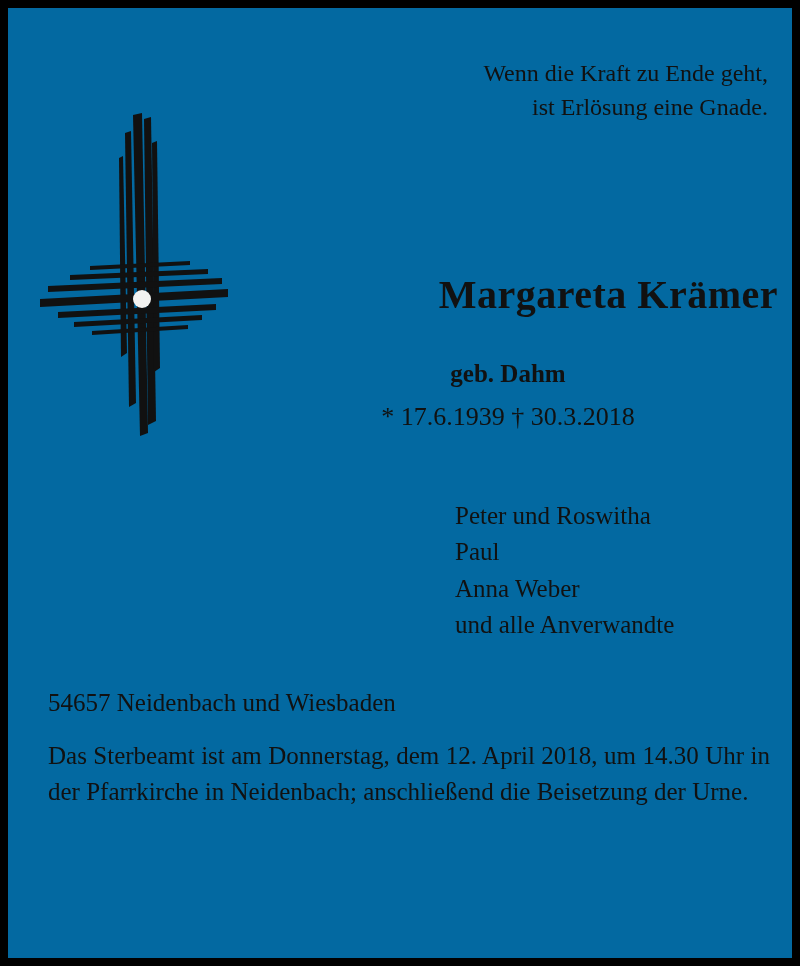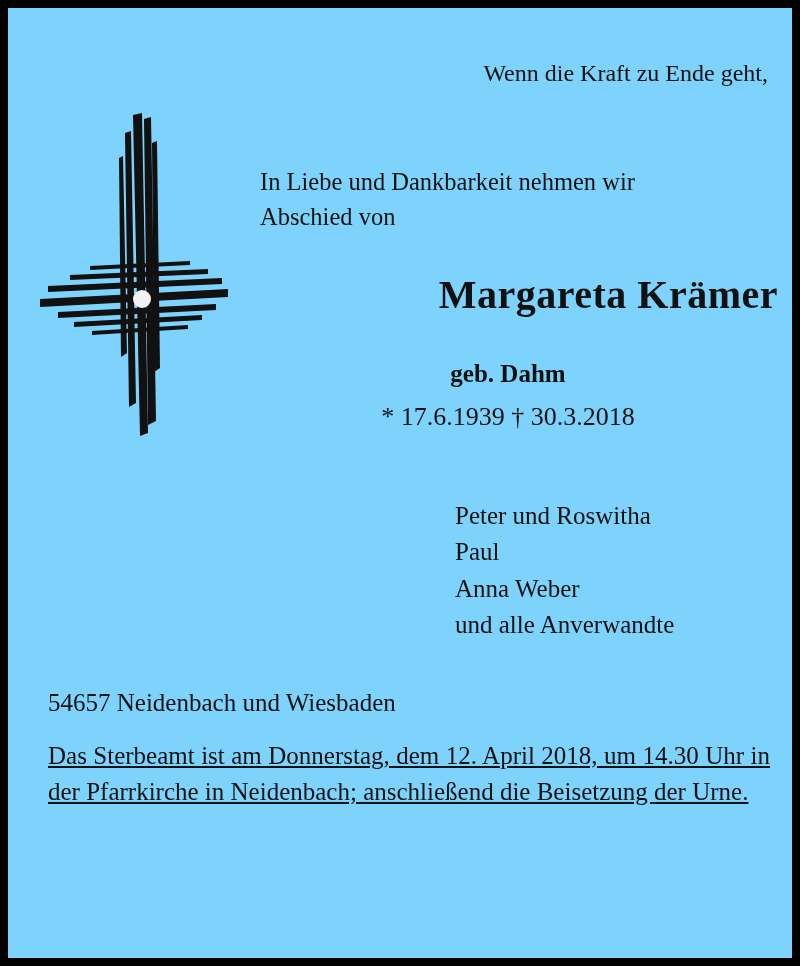--- a/index.html
+++ b/index.html
@@ -12,21 +12,21 @@
     height: 966px;
     font-family: "Liberation Serif", serif;
     color: #111111;
   }
   .notice {
     position: absolute;
     left: 8px;
     top: 8px;
     width: 784px;
     height: 950px;
-    background: #7dd3fc;
+    background: #0369a1;
     box-sizing: border-box;
     overflow: hidden;
   }
   
   .cross-wrap {
     position: absolute;
     left: 22px;
     top: 95px;
     width: 200px;
     height: 340px;
@@ -106,21 +106,20 @@
 
   
   .para {
     position: absolute;
     left: 40px;
     width: 722px;
     font-size: 25px;
     line-height: 1.43;
     text-align: justify;
     text-justify: inter-word;
-    text-decoration: underline;
   }
   .para-1 { top: 730px; }
   .para-2 { top: 849px; }
   .para p { margin: 0; }
 </style>
 </head>
 <body>
 
 <div class="notice">
 
@@ -141,26 +140,23 @@
         <polygon points="44,219 172,212 172,217 44,224"></polygon>
         <polygon points="60,163 160,158 160,162 60,167"></polygon>
         <polygon points="62,228 158,222 158,226 62,232"></polygon>
       </g>
       <circle cx="112" cy="196" r="9" fill="#f2f2f0"></circle>
     </svg>
   </div>
 
   <div class="verse">
     <div>Wenn die Kraft zu Ende geht,</div>
+    <div>ist Erlösung eine Gnade.</div>
   </div>
 
-  <div class="intro">
-    <div>In Liebe und Dankbarkeit nehmen wir</div>
-    <div>Abschied von</div>
-  </div>
 
   <div class="name">Margareta Krämer</div>
   <div class="maiden">geb. Dahm</div>
 
   <div class="dates">
     <span class="birth">* 17.6.1939</span>
     <span class="death">† 30.3.2018</span>
   </div>
 
   <div class="survivors">

